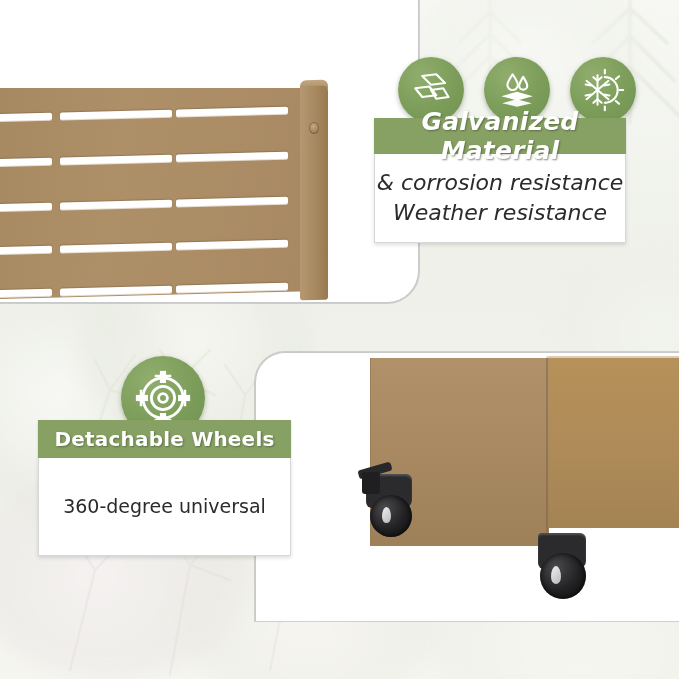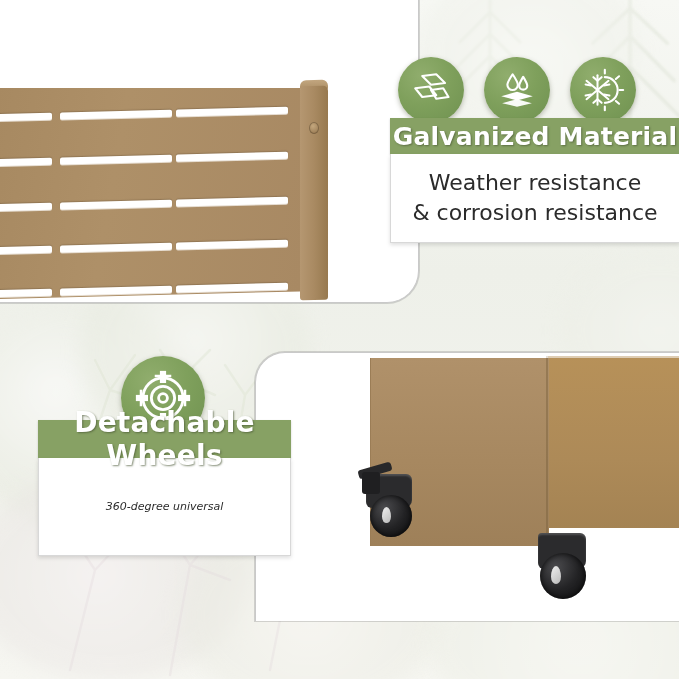--- a/index.html
+++ b/index.html
@@ -134,28 +134,28 @@
     background:#ffffff;
     border:1px solid #d8d8d8;
     border-top:none;
     box-shadow:0 2px 4px rgba(0,0,0,.13);
     display:flex;flex-direction:column;align-items:center;justify-content:center;
     color:#2b2b2b;
   }
   .callout-body .line{white-space:nowrap;}
 
   
-  #galvanized-callout{left:390px;top:118px;width:290px;}
+  #galvanized-callout{left:374px;top:118px;width:252px;font-style:italic;}
   #galvanized-callout .callout-banner{height:36px;font-size:25px;}
   #galvanized-callout .callout-body{height:88px;font-size:22px;line-height:1.35;}
 
   
   #wheels-callout{left:38px;top:420px;width:253px;}
-  #wheels-callout .callout-banner{height:38px;font-size:28px;}
-  #wheels-callout .callout-body{height:97px;font-size:11px;line-height:1.6;font-style:italic;}
+  #wheels-callout .callout-banner{height:38px;font-size:20px;}
+  #wheels-callout .callout-body{height:97px;font-size:19px;line-height:1.6;}
 </style>
 </head>
 <body>
 
 <div class="stage">
 
   <div class="bg">
     <div class="bg-base"></div>
 
     <svg class="tree" style="left:430px;top:-10px;width:120px;height:120px" viewBox="0 0 120 120">
@@ -299,22 +299,22 @@
       </g>
       <g fill="none" stroke="#ffffff" stroke-width="2">
         <path d="M17.6 7 h12.8 M17.6 41 h12.8 M7 17.6 v12.8 M41 17.6 v12.8"></path>
       </g>
     </svg>
   </div>
 
   <div class="callout" id="galvanized-callout">
     <div class="callout-banner">Galvanized Material</div>
     <div class="callout-body">
+      <span class="line">&amp; corrosion resistance</span>
       <span class="line">Weather resistance</span>
-      <span class="line">&amp; corrosion resistance</span>
     </div>
   </div>
 
   <div class="callout" id="wheels-callout">
     <div class="callout-banner">Detachable Wheels</div>
     <div class="callout-body">
       <span class="line">360-degree universal</span>
     </div>
   </div>
 

